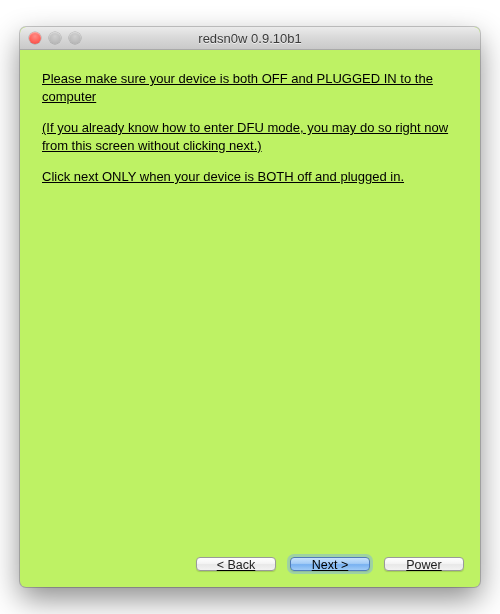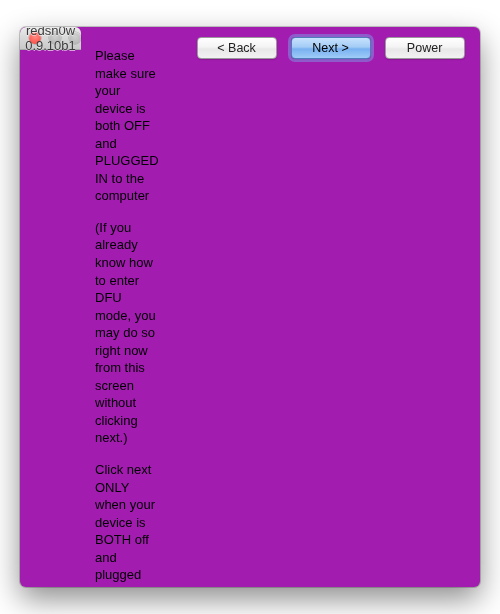--- a/index.html
+++ b/index.html
@@ -13,26 +13,27 @@
       background: transparent;
       font-family: "Lucida Grande", "Helvetica Neue", Arial, sans-serif;
       font-size: 12px;
       display: flex;
       align-items: center;
       justify-content: center;
     }
     .window {
       width: 460px;
       height: 560px;
-      background: #a21caf;
+      background: #bef264;
       border-radius: 6px;
       box-shadow: 0 12px 30px rgba(0,0,0,0.45), 0 0 0 1px rgba(0,0,0,0.2);
       display: flex;
-      flex-direction: row;
+      flex-direction: column;
       overflow: hidden;
+      text-decoration: underline;
     }
     .titlebar {
       height: 23px;
       background: linear-gradient(to bottom, #ebebeb 0%, #d8d8d8 50%, #c9c9c9 100%);
       border-bottom: 1px solid #a9a9a9;
       position: relative;
       display: flex;
       align-items: center;
       border-top-left-radius: 6px;
       border-top-right-radius: 6px;
@@ -56,42 +57,42 @@
       position: absolute;
       left: 0; right: 0;
       text-align: center;
       font-size: 13px;
       color: #3a3a3a;
       text-shadow: 0 1px 0 rgba(255,255,255,0.6);
       pointer-events: none;
     }
     .content {
       flex: 1;
-      padding: 20px 22px 10px 14px;
+      padding: 20px 22px 10px 22px;
       display: flex;
       flex-direction: column;
     }
     .instruction-text {
       flex: 1;
     }
     .instruction-text p {
       font-size: 13px;
       line-height: 1.35;
       color: #000;
       margin-bottom: 14px;
     }
     .button-bar {
       display: flex;
       justify-content: flex-end;
       gap: 14px;
       padding: 10px 16px 16px 16px;
     }
     .btn {
       min-width: 80px;
-      height: 22px;
+      height: 14px;
       border-radius: 4px;
       font-size: 12.5px;
       font-family: inherit;
       cursor: pointer;
       text-align: center;
       padding: 0 10px;
       box-shadow: 0 1px 1px rgba(0,0,0,0.15);
     }
     .btn-default {
       background: linear-gradient(to bottom, #ffffff 0%, #f4f4f4 45%, #e8e8e8 55%, #f2f2f2 100%);

